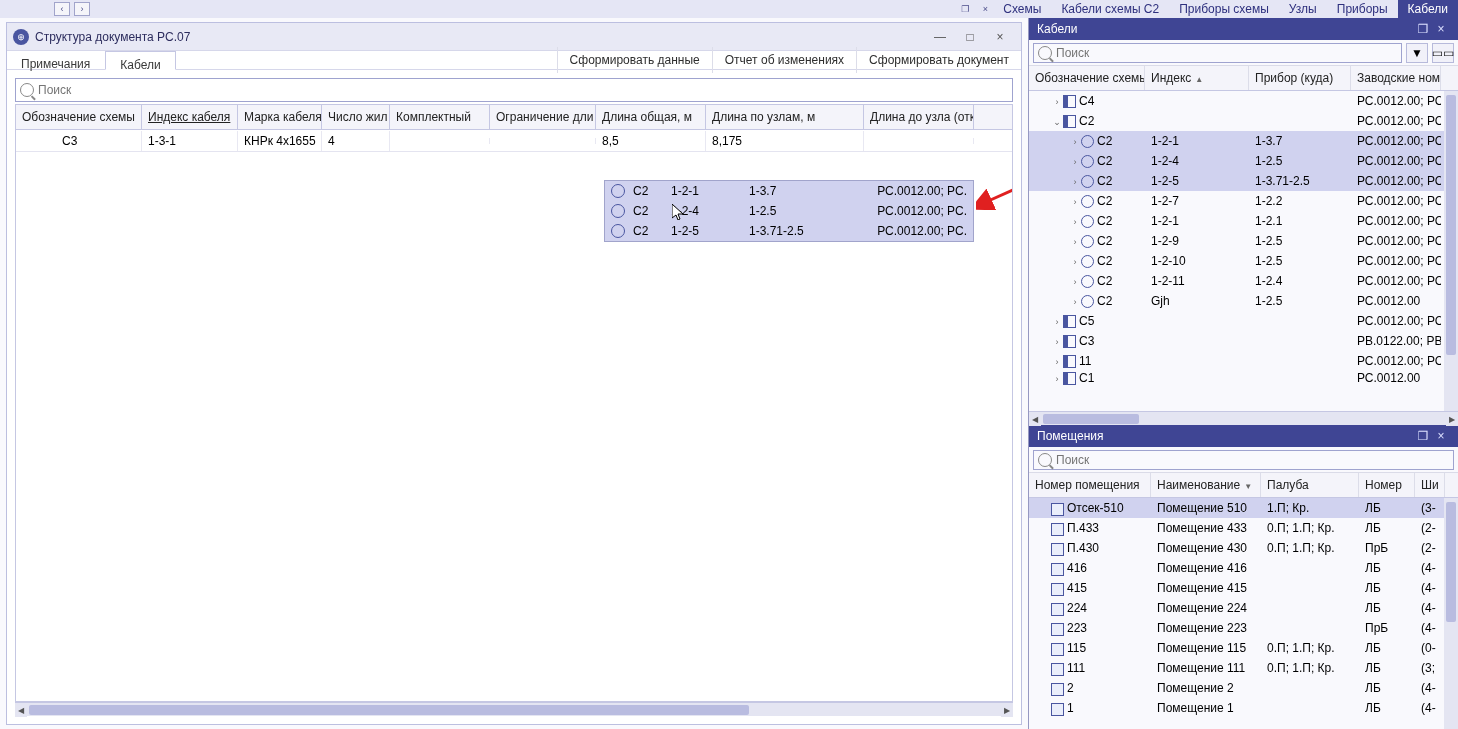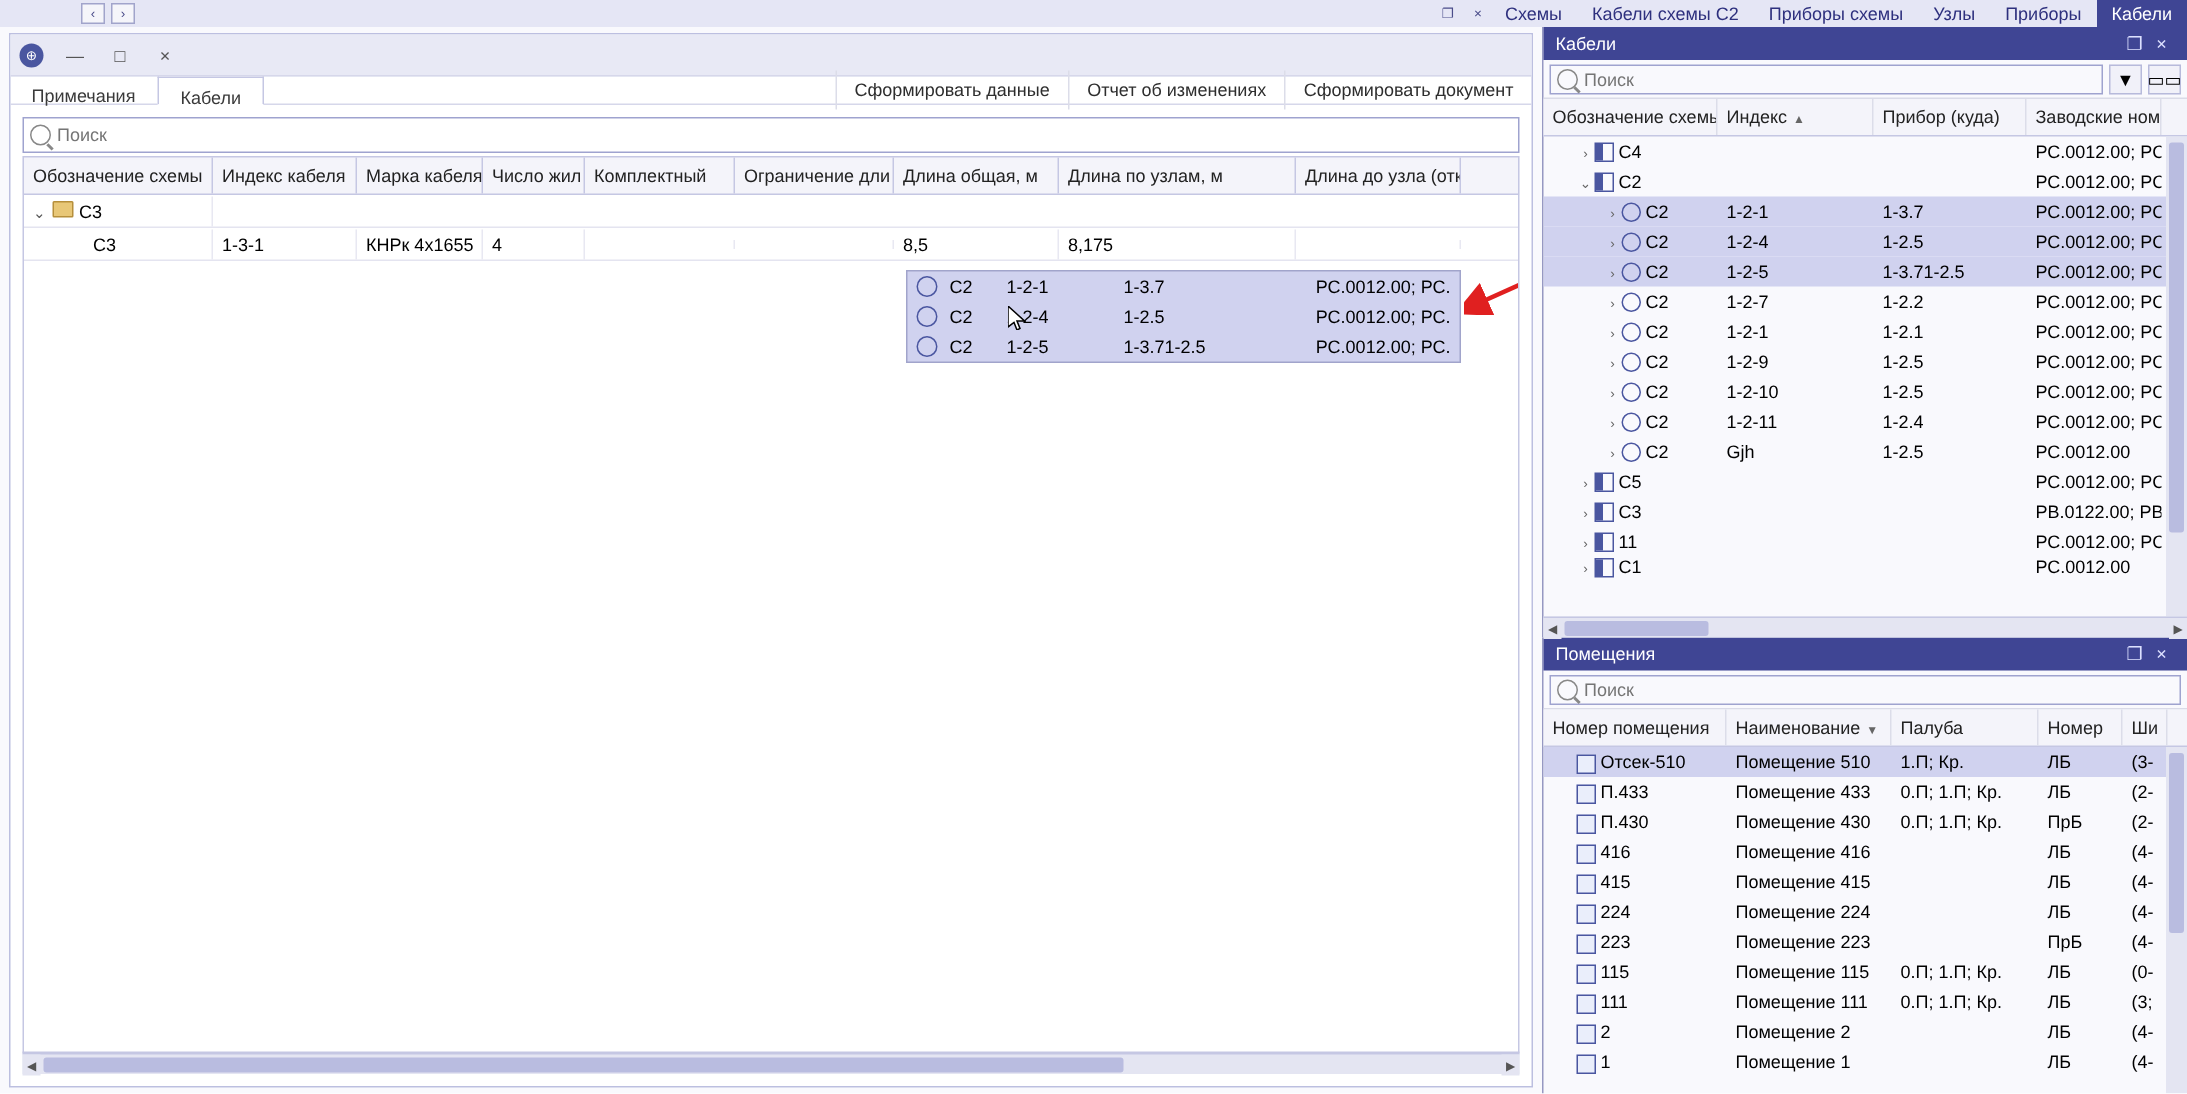--- a/index.html
+++ b/index.html
@@ -85,20 +85,21 @@
       <div class="top-tab">Приборы</div>
       <div class="top-tab active">Кабели</div>
     </div>
 </div>
 
 <div class="main-area">
   <div class="left-zone">
     <div class="doc-window">
       <div class="doc-titlebar">
         <div class="doc-icon">⊕</div>
+        <div class="doc-title">Структура документа РС.07</div>
         <div class="win-btn">—</div>
         <div class="win-btn">□</div>
         <div class="win-btn">×</div>
       </div>
       <div class="doc-toolbar">
         <div class="doc-tabs" id="doc-tabs">
             <div class="doc-tab">Примечания</div>
             <div class="doc-tab active">Кабели</div>
           </div>
         <div class="doc-toolbar-spacer"></div>
@@ -106,37 +107,30 @@
         <div class="doc-btn">Отчет об изменениях</div>
         <div class="doc-btn">Сформировать документ</div>
       </div>
       <div class="doc-body">
         <div class="search-row">
           <span class="search-icon"></span>
           <input class="search-input" placeholder="Поиск" style="">
         </div>
         <div class="grid-header" id="doc-grid-header">
             <div class="grid-th" style="width: 126px;">Обозначение схемы</div>
-            <div class="grid-th" style="width: 96px;">Индекс кабеля</div>
+            <div class="grid-th" style="width: 96px; text-decoration: underline;">Индекс кабеля</div>
             <div class="grid-th" style="width: 84px;">Марка кабеля</div>
             <div class="grid-th" style="width: 68px;">Число жил</div>
             <div class="grid-th" style="width: 100px;">Комплектный</div>
             <div class="grid-th" style="width: 106px;">Ограничение дли</div>
             <div class="grid-th" style="width: 110px;">Длина общая, м</div>
             <div class="grid-th" style="width: 158px;">Длина по узлам, м</div>
             <div class="grid-th" style="width: 110px;">Длина до узла (отк</div>
           </div>
         <div class="grid-body" id="doc-grid-body">
-          <div class="grid-row">
-            <div class="grid-td" style="width:126px">
-              <span class="chevron">⌄</span>
-              <span class="folder-ico"></span>
-              <span>С3</span>
-            </div>
-          </div>
           <div id="doc-rows">
               <div class="grid-row">
                 <div class="grid-td" style="width: 126px; padding-left: 46px;">С3</div>
                 <div class="grid-td" style="width: 96px;">1-3-1</div>
                 <div class="grid-td" style="width: 84px;">КНРк 4х1655</div>
                 <div class="grid-td" style="width: 68px;">4</div>
                 <div class="grid-td" style="width: 100px;"></div>
                 <div class="grid-td" style="width: 106px;"></div>
                 <div class="grid-td" style="width: 110px;">8,5</div>
                 <div class="grid-td" style="width: 158px;">8,175</div>

